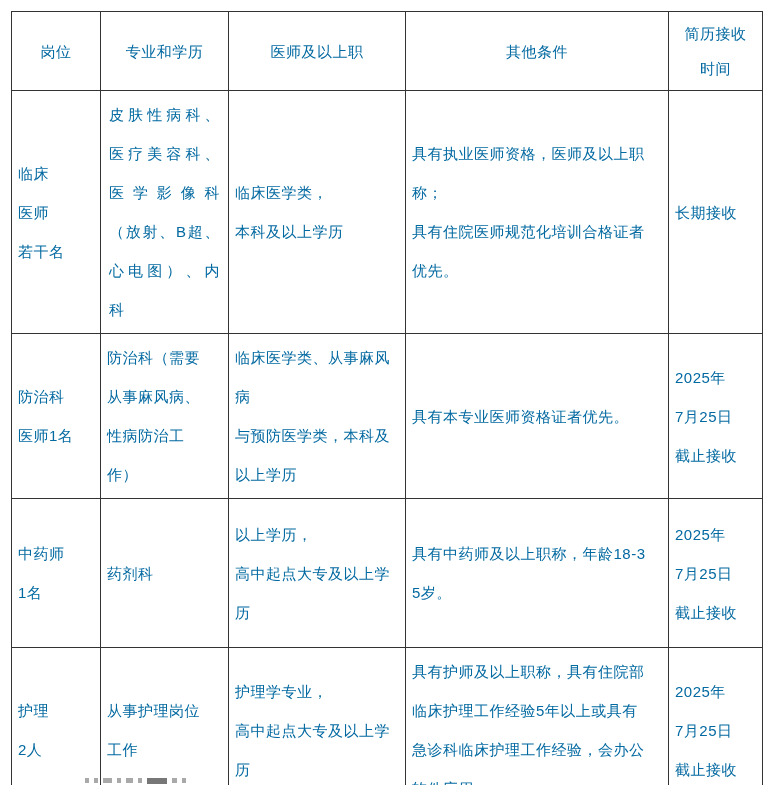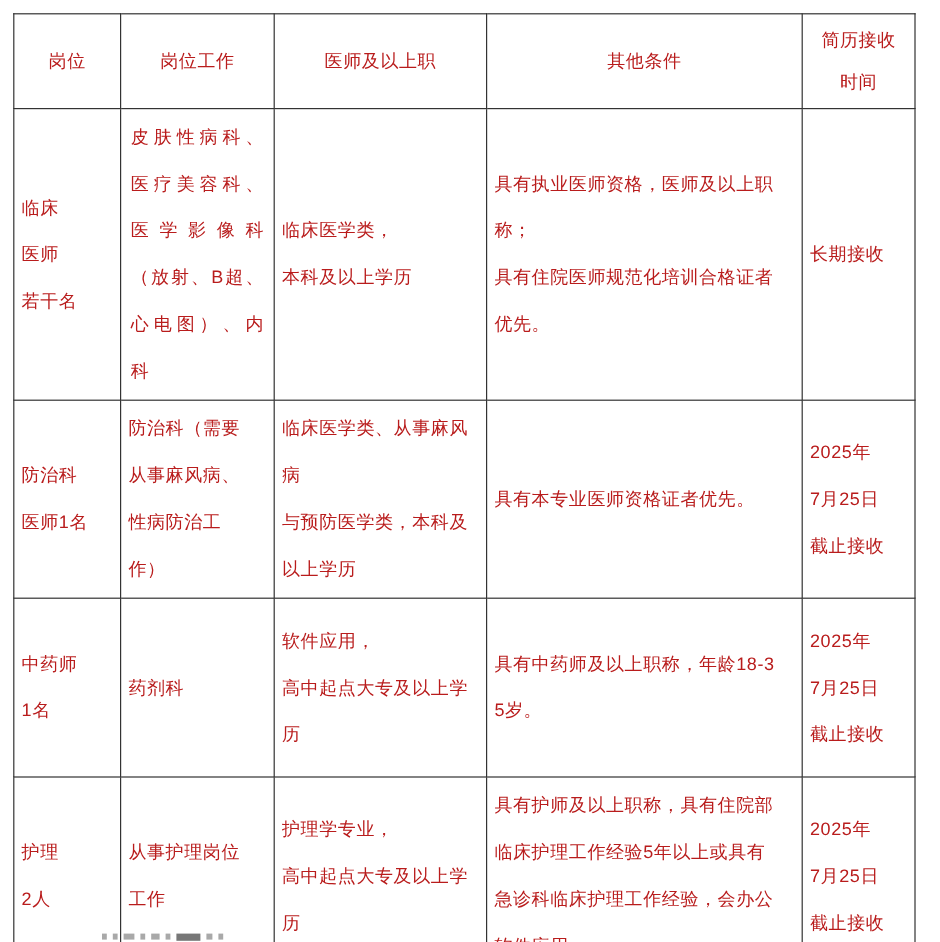--- a/index.html
+++ b/index.html
@@ -18,21 +18,21 @@
   table.recruit {
     position: absolute;
     left: 11px;
     top: 11px;
     width: 751px;
     border-collapse: collapse;
     table-layout: fixed;
   }
   table.recruit td, table.recruit th {
     border: 1px solid #333333;
-    color: #b91c1c;
+    color: #0369a1;
     font-size: 15px;
     font-weight: normal;
     letter-spacing: 0.5px;
     vertical-align: middle;
     white-space: pre-line;
     padding: 4px 6px;
     line-height: 39px;
     overflow: hidden;
   }
   table.recruit th {
@@ -94,21 +94,21 @@
     <colgroup>
       <col style="width:89px">
       <col style="width:128px">
       <col style="width:177px">
       <col style="width:263px">
       <col style="width:94px">
     </colgroup>
     <thead>
       <tr class="hdr">
         <th>岗位</th>
-        <th>岗位工作</th>
+        <th>专业和学历</th>
         <th>医师及以上职</th>
         <th>其他条件</th>
         <th>简历接收
 时间</th>
       </tr>
     </thead>
     <tbody>
       <tr class="r0">
         <td class="col-position">临床
 医师
@@ -139,21 +139,21 @@
 以上学历</td>
         <td class="col-other">具有本专业医师资格证者优先。</td>
         <td class="col-deadline">2025年
 7月25日
 截止接收</td>
       </tr>
       <tr class="r2">
         <td class="col-position">中药师
 1名</td>
         <td class="col-job">药剂科</td>
-        <td class="col-major">软件应用，
+        <td class="col-major">以上学历，
 高中起点大专及以上学
 历</td>
         <td class="col-other">具有中药师及以上职称，年龄18-3
 5岁。</td>
         <td class="col-deadline">2025年
 7月25日
 截止接收</td>
       </tr>
       <tr class="r3">
         <td class="col-position">护理

